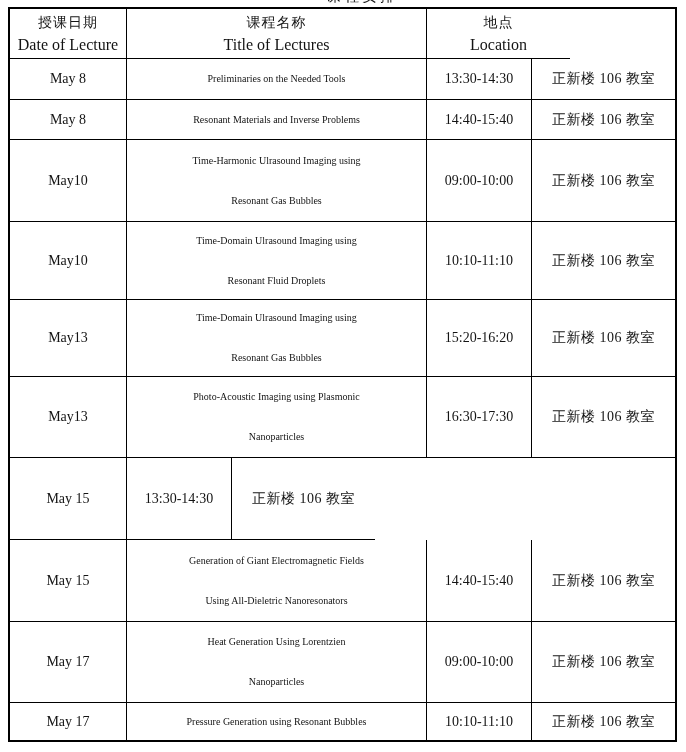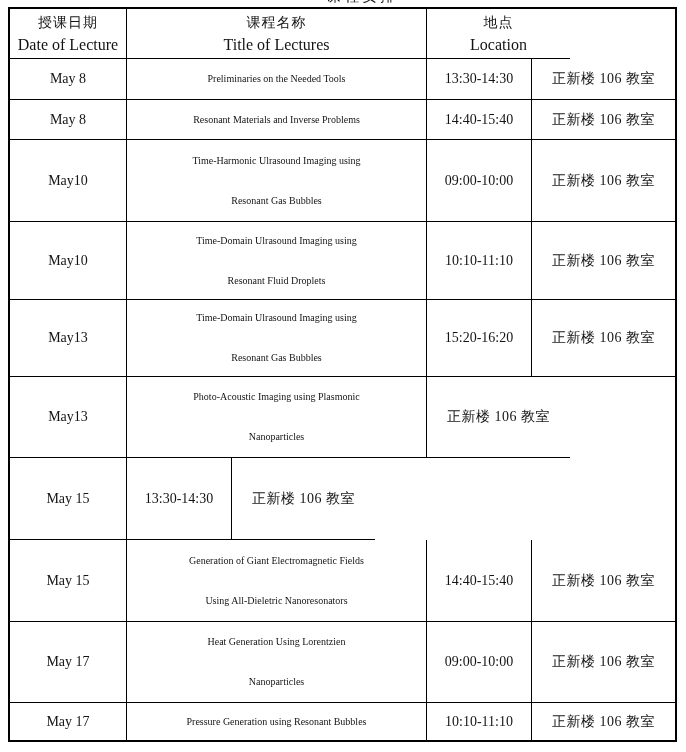--- a/index.html
+++ b/index.html
@@ -178,20 +178,23 @@
   </div>
 
   <div class="row rh5">
     <div class="cell c1">
         <span>May13</span>
       </div>
     <div class="cell c2">
         <span class="title-lines">Photo-Acoustic Imaging using Plasmonic
 Nanoparticles</span>
       </div>
+    <div class="cell c3">
+        <span>16:30-17:30</span>
+      </div>
     <div class="cell c4">
         <span class="loc-text">正新楼 106 教室</span>
       </div>
   </div>
 
   <div class="row rh6">
     <div class="cell c1">
         <span>May 15</span>
       </div>
     <div class="cell c3">

